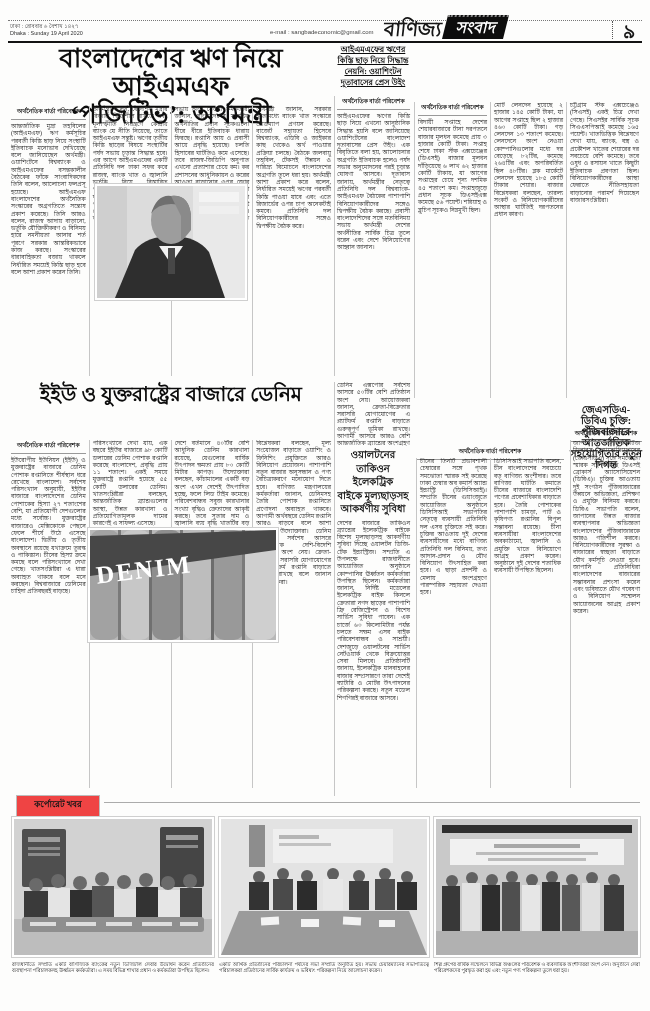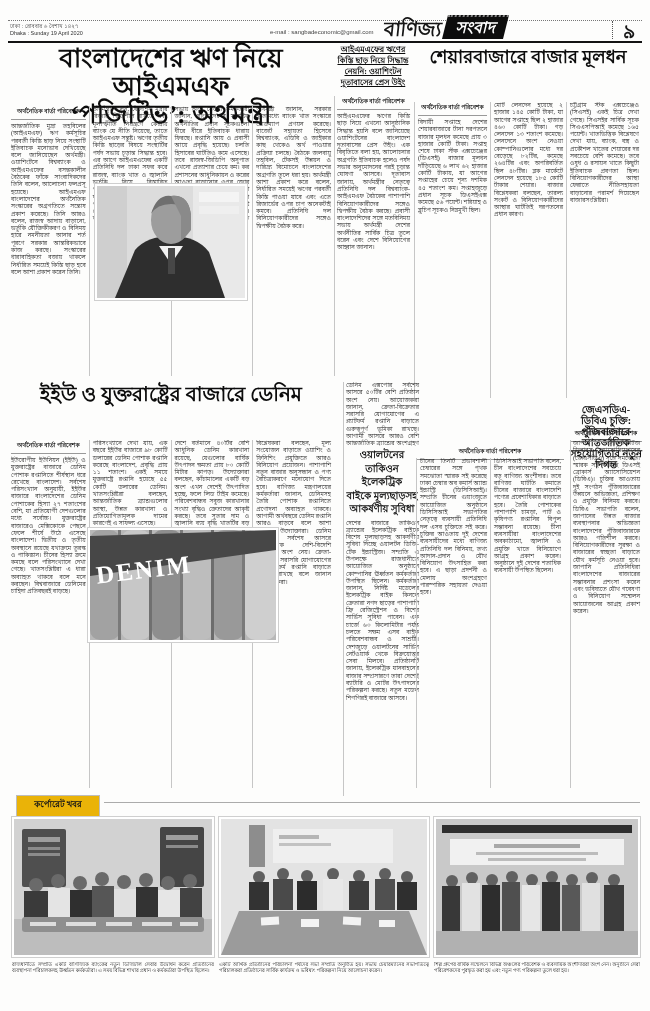--- a/index.html
+++ b/index.html
@@ -40,37 +40,37 @@
             border-bottom:1px solid #999; padding-bottom:2px; }
   .ctext { font-size:6px; line-height:7.3px; text-align:justify; color:#1c1c1c; }
   .cols { display:flex; overflow:hidden; }
   .col { flex:1; padding:0 3px; border-right:1px solid #c6c6c6; overflow:hidden; }
   .col:last-child { border-right:none; }
   .vcol { overflow:hidden; padding:0 2px; }
   .imf-cols { left:8px; top:106px; width:326px; height:270px; }
   .sidebox-body { left:334px; top:96px; width:78px; height:280px; border-left:1px solid #c6c6c6; }
   .stock-cols { left:414px; top:102px; width:228px; height:296px; border-left:1px solid #c6c6c6; }
   .denim-cols { left:8px; top:440px; width:326px; height:348px; }
-  .walton-col { left:334px; top:382px; width:78px; border-left:1px solid #c6c6c6;margin-left:9px; }
+  .walton-col { left:334px; top:382px; width:78px; border-left:1px solid #c6c6c6; }
   .walton-cont { height:66px; overflow:hidden; padding:0 2px; }
   .walton-body { height:276px; overflow:hidden; padding:0 2px; margin-top:4px; }
   .dcci-byline { left:416px; top:446px; width:148px; }
   .dcci-cols { left:416px; top:458px; width:148px; height:330px; border-left:1px solid #c6c6c6; }
   .jsda-col { left:570px; top:440px; width:72px; height:348px; border-left:1px solid #c6c6c6;
               padding:0 2px; overflow:hidden; }
   .jsda-byline { left:570px; top:428px; width:72px; }
   
   .photo { border:2px solid #fff; box-shadow:0 0 0 1px #cfcfcf; background:#d9d9d9; }
   .minister-photo { left:95px; top:184px; width:152px; height:116px; }
   .denim-photo { left:88px; top:528px; width:190px; height:114px; }
   .denim-label { position:absolute; left:6px; top:26px; color:#fff; font-weight:bold;
                  font-size:25px; letter-spacing:2px; transform:rotate(-7deg);
                  font-family:"Liberation Serif",serif; }
   
-  .corp-label { left:16px; top:795px; width:84px; height:24px; background:#eab308;
+  .corp-label { left:16px; top:795px; width:84px; height:24px; background:#ef4444;
                 font-size:8.5px; font-weight:bold; text-align:center; line-height:16px;
                 border:1px solid #bdbdbd; }
   .corp-line { left:104px; top:802px; width:536px; height:1px; background:#ababab; }
   .cphoto { top:817px; height:140px; }
   .caption { top:962px; font-size:5px; line-height:6.2px; text-align:justify; color:#222;
              overflow:hidden; height:30px; }
   .cap1,.ph1 { left:12px; width:202px; }
   .cap2,.ph2 { left:219px; width:210px; }
   .cap3,.ph3 { left:434px; width:206px; }
   svg { display:block; }
@@ -134,21 +134,20 @@
     <div>কিস্তি ছাড় নিয়ে সিদ্ধান্ত</div>
     <div>নেয়নি: ওয়াশিংটন</div>
     <div>দূতাবাসের প্রেস উইং</div>
   </div>
   <div class="abs vcol sidebox-body">
     <div class="byline">অর্থনৈতিক বার্তা পরিবেশক</div>
     <div class="ctext">আইএমএফের ঋণের কিস্তি ছাড় নিয়ে এখনো আনুষ্ঠানিক সিদ্ধান্ত হয়নি বলে জানিয়েছে ওয়াশিংটনের বাংলাদেশ দূতাবাসের প্রেস উইং। এক বিবৃতিতে বলা হয়, আলোচনার অগ্রগতি ইতিবাচক হলেও পর্ষদ সভার অনুমোদনের পরই চূড়ান্ত ঘোষণা আসবে। দূতাবাস জানায়, অর্থমন্ত্রীর নেতৃত্বে প্রতিনিধি দল বিশ্বব্যাংক-আইএমএফ বৈঠকের পাশাপাশি বিনিয়োগকারীদের সঙ্গেও দ্বিপক্ষীয় বৈঠক করছে। প্রবাসী বাংলাদেশিদের সঙ্গে মতবিনিময় সভায় অর্থমন্ত্রী দেশের অর্থনীতির সার্বিক চিত্র তুলে ধরেন এবং দেশে বিনিয়োগের আহ্বান জানান।</div>
   </div>
 
   <div class="abs h1 stock-h1">
-    <div>শেয়ারবাজারে বাজার মূলধন</div>
   </div>
   <div class="abs cols stock-cols">
     <div class="col">
       <div class="byline">অর্থনৈতিক বার্তা পরিবেশক</div>
       <div class="ctext">বিদায়ী সপ্তাহে দেশের শেয়ারবাজারে টানা দরপতনে বাজার মূলধন কমেছে প্রায় ৩ হাজার কোটি টাকা। সপ্তাহ শেষে ঢাকা স্টক এক্সচেঞ্জের (ডিএসই) বাজার মূলধন দাঁড়িয়েছে ৬ লাখ ৬২ হাজার কোটি টাকায়, যা আগের সপ্তাহের চেয়ে শূন্য দশমিক ৪৫ শতাংশ কম। সপ্তাহজুড়ে প্রধান সূচক ডিএসইএক্স কমেছে ৫৬ পয়েন্ট। শরিয়াহ ও ব্লুচিপ সূচকও নিম্নমুখী ছিল।</div>
     </div>
     <div class="col">
         <div class="ctext">মোট লেনদেন হয়েছে ২ হাজার ১৪৫ কোটি টাকা, যা আগের সপ্তাহে ছিল ২ হাজার ৪৬০ কোটি টাকা। গড় লেনদেন ১৩ শতাংশ কমেছে। লেনদেনে অংশ নেওয়া কোম্পানিগুলোর মধ্যে দর বেড়েছে ৮২টির, কমেছে ২৬৪টির এবং অপরিবর্তিত ছিল ৪৮টির। ব্লক মার্কেটে লেনদেন হয়েছে ১৮৫ কোটি টাকার শেয়ার। বাজার বিশ্লেষকরা বলছেন, তারল্য সংকট ও বিনিয়োগকারীদের আস্থার ঘাটতিই দরপতনের প্রধান কারণ।</div>
       </div>
     <div class="col">

